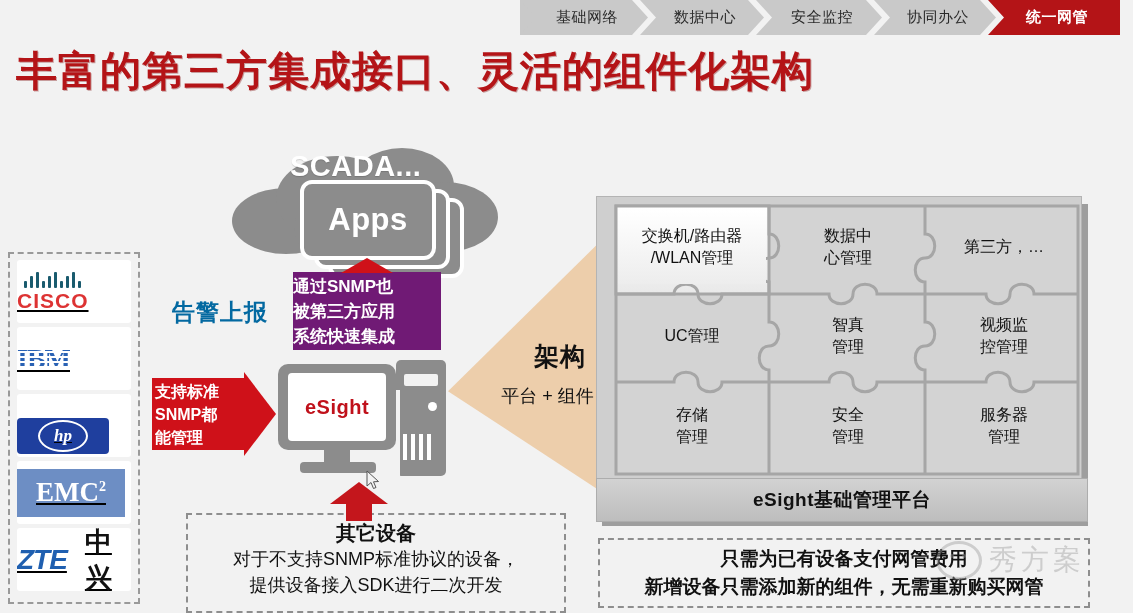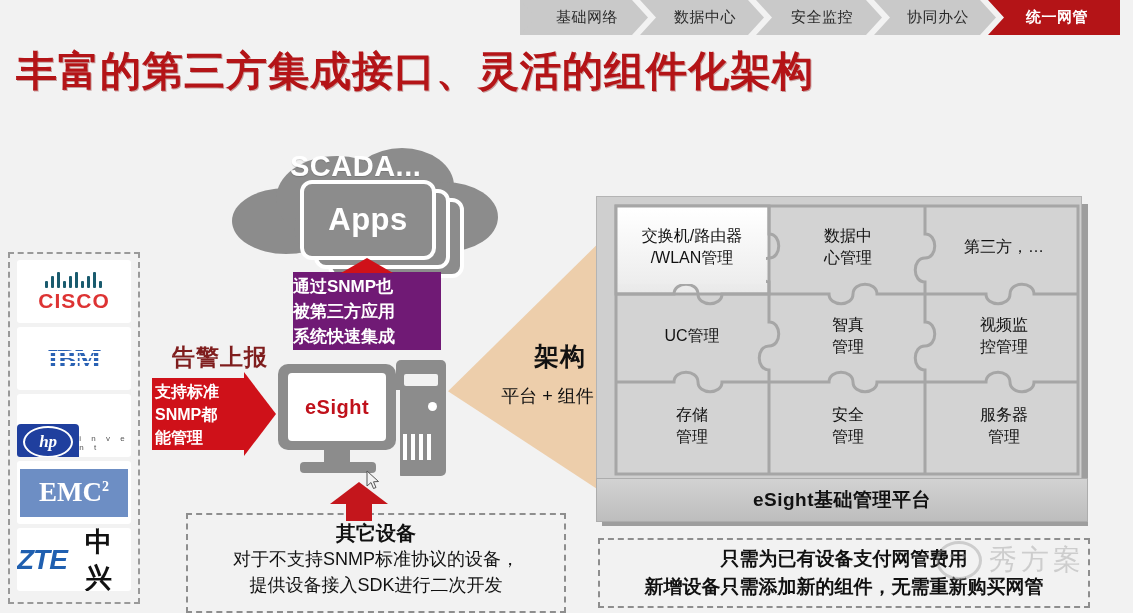--- a/index.html
+++ b/index.html
@@ -42,40 +42,40 @@
   }
 
   
   .logo-panel{
     position:absolute;left:8px;top:252px;width:132px;height:352px;
     border:2px dashed #9a9a9a;background:#f2f2f2;box-sizing:border-box;
     padding:6px 8px;display:flex;flex-direction:column;gap:4px;align-items:center;
   }
   .logo-card{
     width:114px;height:63px;background:#fff;border-radius:3px;
-    display:flex;align-items:center;justify-content:center;position:relative;overflow:hidden;
+    display:flex;align-items:center;position:relative;overflow:hidden;text-decoration:underline;
   }
   
   .cisco-bars{display:flex;align-items:flex-end;gap:3px;height:16px;margin-bottom:2px;}
   .cisco-bars i{display:block;width:3px;background:#1a5b6e;border-radius:1px;}
   .cisco-wrap{display:flex;flex-direction:column;align-items:center;}
   .cisco-text{color:#d33;font-size:21px;font-weight:bold;letter-spacing:1px;line-height:1;}
   
   .ibm-text{
     color:#2a62b4;font-size:28px;font-weight:bold;letter-spacing:-1px;
     font-family:"Liberation Serif","DejaVu Serif",serif;
     background:repeating-linear-gradient(#2a62b4 0 3px,#ffffff 3px 5px);
     -webkit-background-clip:text;background-clip:text;color:transparent;
   }
   
   .hp-box{width:92px;height:36px;background:#1f3f9e;border-radius:4px;display:flex;align-items:center;justify-content:center;}
   .hp-oval{width:46px;height:28px;border:2px solid #fff;border-radius:50%;display:flex;align-items:center;justify-content:center;}
   .hp-text{color:#fff;font-style:italic;font-size:17px;font-weight:bold;font-family:"Liberation Serif",serif;}
   .hp-invent{font-size:8px;color:#555;letter-spacing:4px;margin-top:2px;}
-  .hp-wrap{display:flex;flex-direction:row;align-items:center;margin-top:32px;}
+  .hp-wrap{display:flex;flex-direction:column;align-items:center;margin-top:32px;}
   
   .emc-box{width:108px;height:48px;background:#6d8ec4;display:flex;align-items:center;justify-content:center;}
   .emc-text{color:#fff;font-size:27px;font-weight:bold;font-family:"Liberation Serif","DejaVu Serif",serif;}
   .emc-text sup{font-size:14px;}
   
   .zte-wrap{display:flex;align-items:center;gap:18px;}
   .zte-a{color:#1f5fb0;font-size:28px;font-weight:bold;font-style:italic;letter-spacing:-1px;}
   .zte-b{color:#111;font-size:27px;font-weight:bold;}
 
   
@@ -101,23 +101,22 @@
     padding-top:2px;box-sizing:border-box;z-index:6;
   }
   .snmp-banner .tip{
     position:absolute;left:50%;top:-14px;transform:translateX(-50%);
     width:0;height:0;border-left:26px solid transparent;border-right:26px solid transparent;
     border-bottom:15px solid #cf1119;
   }
 
   
   .alarm-label{
-    position:absolute;left:172px;top:297px;font-size:23px;font-weight:bold;color:#7f1d1d;
+    position:absolute;left:172px;top:297px;font-size:23px;font-weight:bold;color:#0369a1;
     letter-spacing:1px;
-    margin-top:45px;
   }
 
   
   .snmp-arrow{position:absolute;left:152px;top:372px;width:128px;height:84px;z-index:6;}
   .snmp-arrow .body{
     position:absolute;left:0;top:6px;width:92px;height:72px;background:#cf1119;
   }
   .snmp-arrow .head{
     position:absolute;left:92px;top:0;width:0;height:0;
     border-top:42px solid transparent;border-bottom:42px solid transparent;

